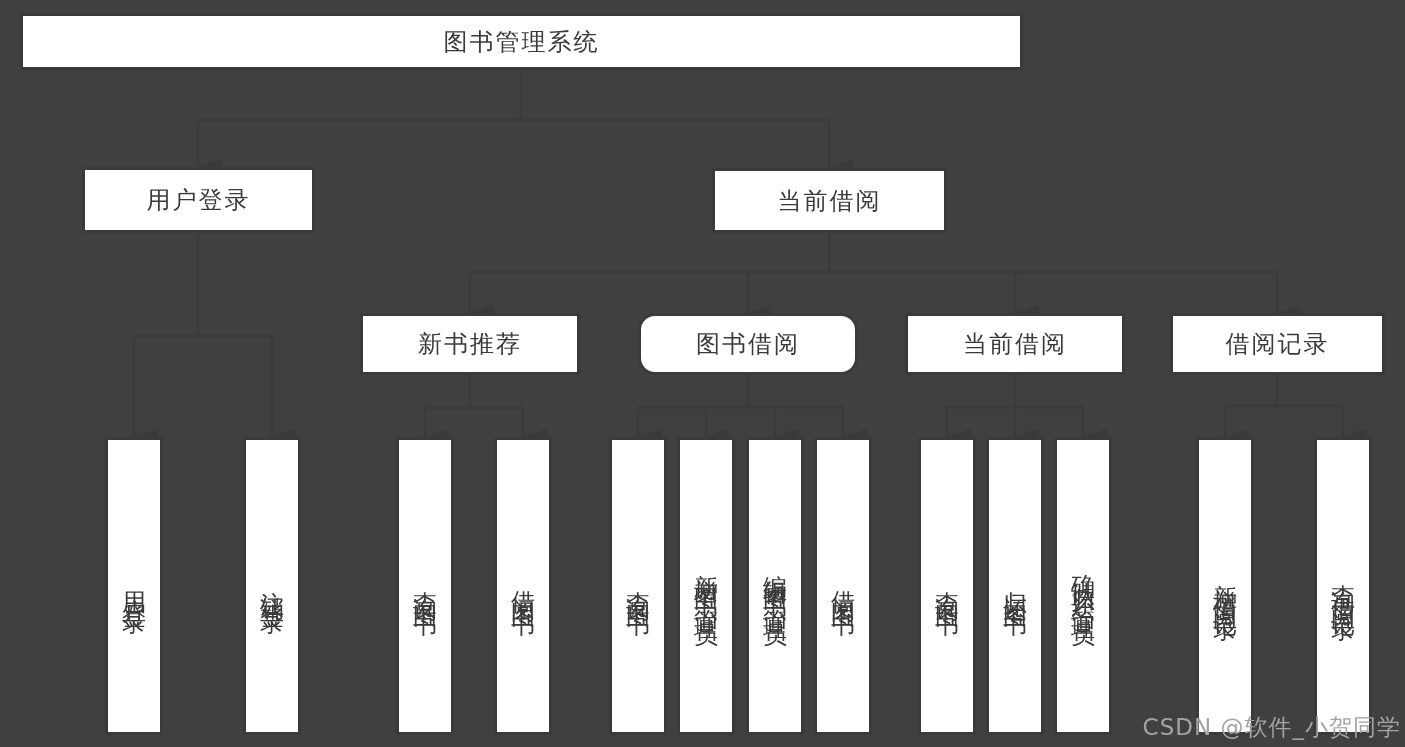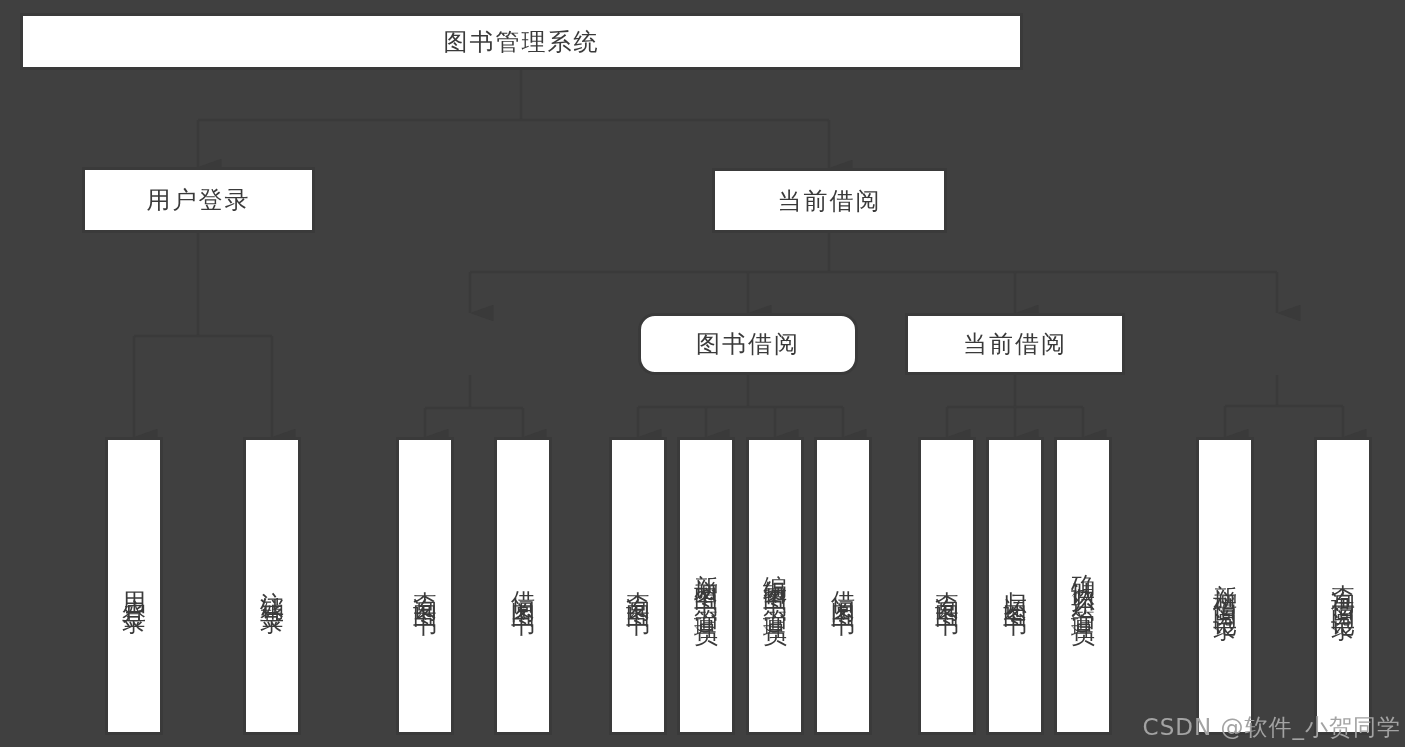--- a/index.html
+++ b/index.html
@@ -118,25 +118,31 @@
     <span class="hlabel">图书管理系统</span>
   </div>
 
   <div class="box n-user-login">
     <span class="hlabel">用户登录</span>
   </div>
   <div class="box n-book-mgmt">
     <span class="hlabel">当前借阅</span>
   </div>
 
+  <div class="box n-new-book">
+    <span class="hlabel">新书推荐</span>
+  </div>
   <div class="box n-book-borrow">
     <span class="hlabel">图书借阅</span>
   </div>
   <div class="box n-current-borrow">
     <span class="hlabel">当前借阅</span>
+  </div>
+  <div class="box n-borrow-record">
+    <span class="hlabel">借阅记录</span>
   </div>
 
   <div class="box leaf l-a1">
     <span class="vlabel">用户登录</span>
   </div>
   <div class="box leaf l-a2">
     <span class="vlabel">注销登录</span>
   </div>
 
   <div class="box leaf l-b1">

